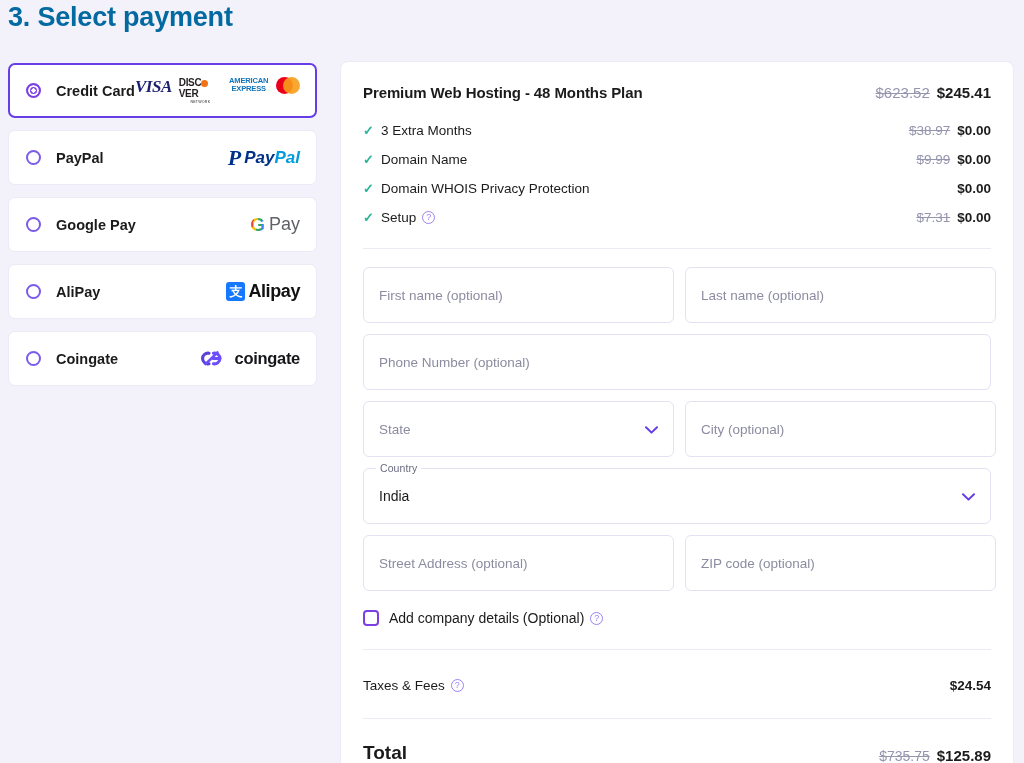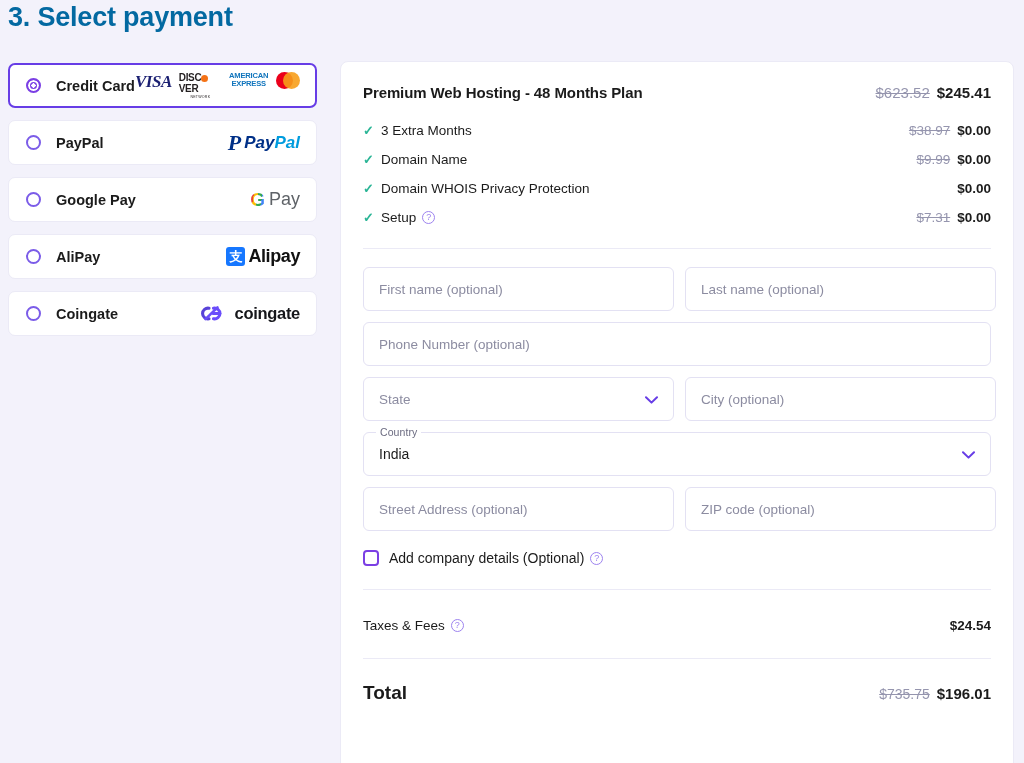--- a/index.html
+++ b/index.html
@@ -17,21 +17,21 @@
     position: absolute; left: 8px; top: 2px;
     font-size: 27px; font-weight: bold;
     color: #0369a1; letter-spacing: -0.2px;
   }
 
   
   .pay-list { position: absolute; left: 8px; top: 63px; width: 309px; }
   .pay-option {
     position: relative;
     display: flex; align-items: center;
-    height: 45px;
+    height: 55px;
     background: #ffffff;
     border: 1px solid #ebeaf6;
     border-radius: 7px;
     margin-bottom: 12px;
     padding: 0 16px 0 17px;
     cursor: pointer;
   }
   .pay-option.selected {
     border: 2px solid #673de6;
     padding: 0 15px 0 16px;
@@ -149,21 +149,21 @@
     flex: 0 0 auto;
   }
 
   .divider { height: 1px; background: #ebeaf6; margin: 16px 0 0 0; }
 
   
   .form { margin-top: 18px; }
   .row { display: flex; gap: 11px; margin-bottom: 11px; }
   .field {
     position: relative;
-    height: 44px; border: 1px solid #e3e1f3; border-radius: 6px;
+    height: 56px; border: 1px solid #e3e1f3; border-radius: 6px;
     display: flex; align-items: center; padding: 0 15px;
     font-size: 13.5px; color: #8c8ca1; background: #fff;
     flex: 1 1 0; min-width: 0;
   }
   .field.half { flex: 0 0 311px; }
   .field.full { flex: 1 1 100%; }
   .field.filled { color: #1b1b1b; font-size: 14px; }
   .notch-label {
     position: absolute; top: -7px; left: 12px;
     background: #fff; padding: 0 4px;
@@ -185,21 +185,21 @@
 
   .totals { margin-top: 22px; }
   .trow {
     display: flex; align-items: center;
     font-size: 13.5px; color: #1b1b1b; height: 26px;
   }
   .trow .amt { margin-left: auto; font-weight: bold; }
   .amt.green { color: #2bb596; }
 
   .total-row {
-    display: flex; align-items: center;
+    display: flex; align-items: flex-end;
     margin-top: 23px;
   }
   .total-label { font-size: 19px; font-weight: bold; color: #1b1b1b; }
   .total-row .prices { font-size: 15px; }
   .total-row .old { font-size: 14px; }
 </style>
 </head>
 <body>
 
 <div class="page">
@@ -394,18 +394,18 @@
         <span class="amt">$24.54</span>
       </div>
     </div>
 
     <div class="divider" style="margin-top:20px"></div>
 
     <div class="total-row">
       <span class="total-label">Total</span>
       <span class="prices">
         <span class="old">$735.75</span>
-        <span class="new">$196.01</span>
+        <span class="new">$125.89</span>
       </span>
     </div>
 
   </div>
 </div>
 
 </body></html>

